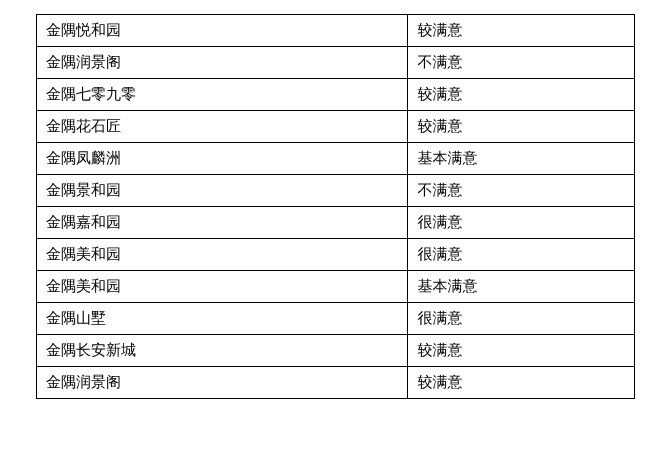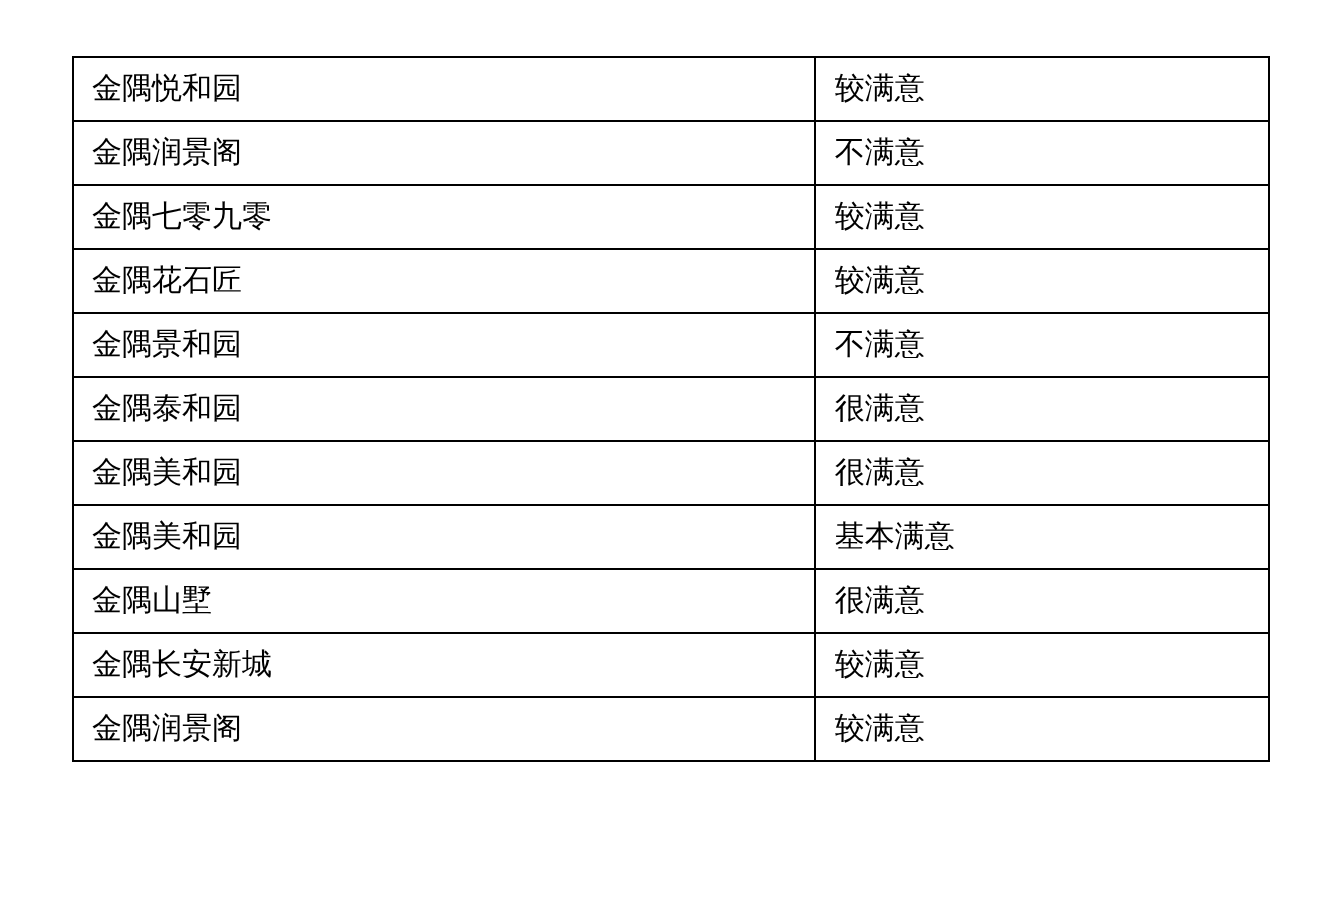--- a/index.html
+++ b/index.html
@@ -12,21 +12,21 @@
   }
   .page {
     position: relative;
     width: 670px;
     height: 449px;
     background: #ffffff;
   }
   table.satisfaction-table {
     position: absolute;
     left: 36px;
-    top: 28px;
+    top: 14px;
     width: 599px;
     border-collapse: collapse;
     table-layout: fixed;
     border-radius: 17px;
   }
   table.satisfaction-table td {
     border: 1px solid #000000;
     height: 32px;
     padding: 0 0 0 9px;
     font-size: 15px;
@@ -54,25 +54,29 @@
         </tr>
         <tr>
           <td class="col-name">金隅七零九零</td>
           <td class="col-rating">较满意</td>
         </tr>
         <tr>
           <td class="col-name">金隅花石匠</td>
           <td class="col-rating">较满意</td>
         </tr>
         <tr>
+          <td class="col-name">金隅凤麟洲</td>
+          <td class="col-rating">基本满意</td>
+        </tr>
+        <tr>
           <td class="col-name">金隅景和园</td>
           <td class="col-rating">不满意</td>
         </tr>
         <tr>
-          <td class="col-name">金隅泰和园</td>
+          <td class="col-name">金隅嘉和园</td>
           <td class="col-rating">很满意</td>
         </tr>
         <tr>
           <td class="col-name">金隅美和园</td>
           <td class="col-rating">很满意</td>
         </tr>
         <tr>
           <td class="col-name">金隅美和园</td>
           <td class="col-rating">基本满意</td>
         </tr>

